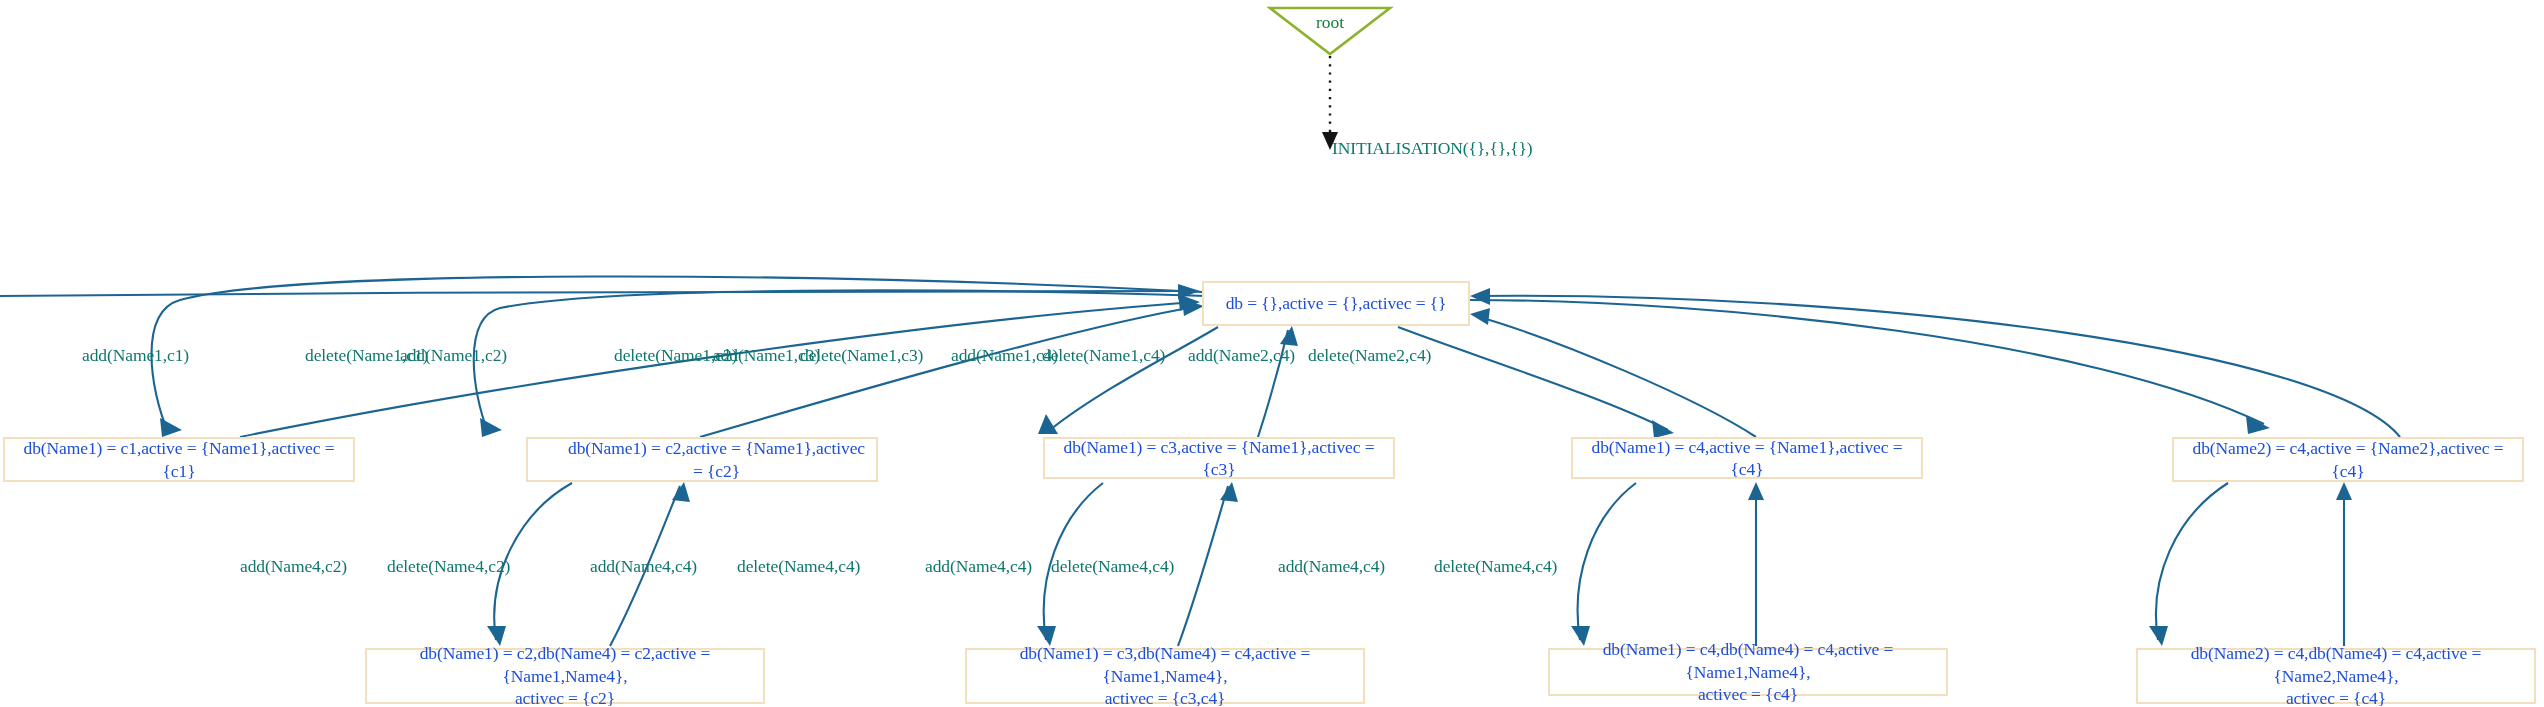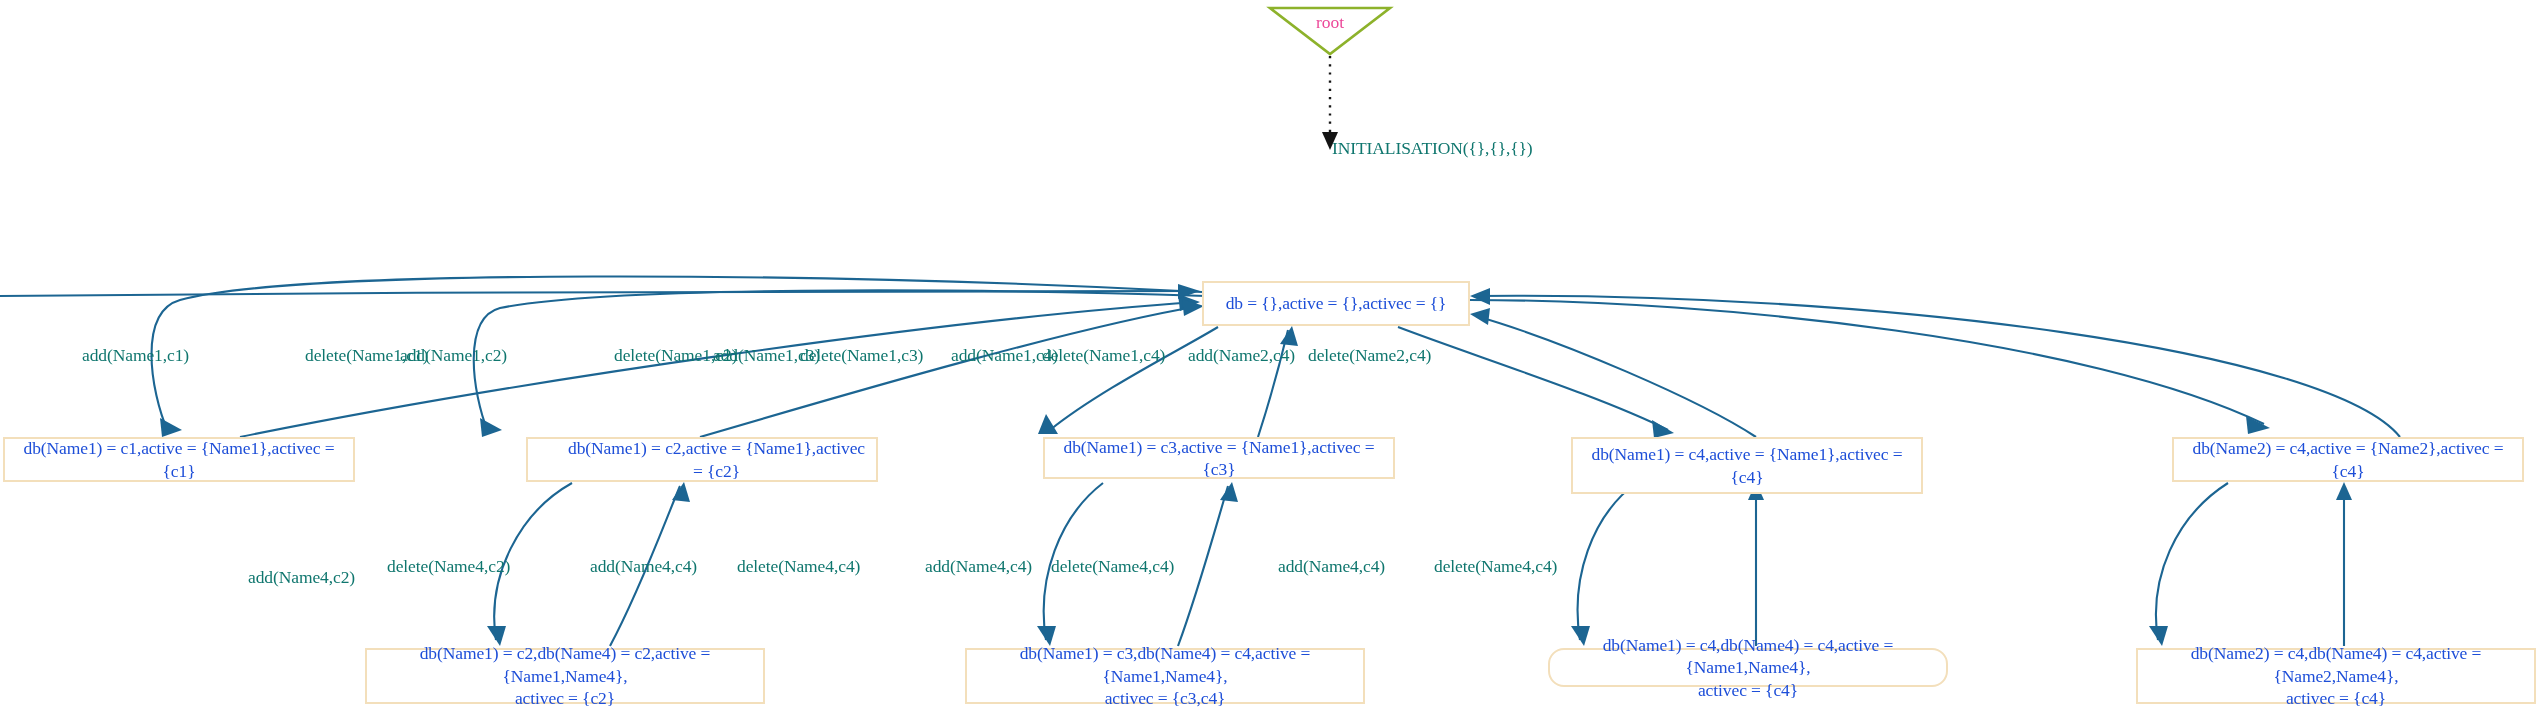--- a/index.html
+++ b/index.html
@@ -68,21 +68,21 @@
     width: 168px;
     height: 46px;
   }
   .root-label {
     position: absolute;
     left: 0;
     top: 8px;
     width: 168px;
     text-align: center;
     font-size: 17.5px;
-    color: #ec4899;
+    color: #15803d;
     line-height: 1;
   }
 </style>
 </head>
 <body>
 
 <div id="canvas">
 
   <svg id="edge-layer" viewBox="0 0 2544 707">
     <defs></defs>
@@ -162,54 +162,54 @@
   </div>
   <div class="node" id="node-1" style="left: 3px; top: 437px; width: 352px; height: 45px;">
     <span class="node-text">db(Name1) = c1,active = {Name1},activec = {c1}</span>
   </div>
   <div class="node" id="node-2" style="left: 526px; top: 437px; width: 352px; height: 45px; padding-left: 35px;">
     <span class="node-text">db(Name1) = c2,active = {Name1},activec = {c2}</span>
   </div>
   <div class="node" id="node-3" style="left: 1043px; top: 437px; width: 352px; height: 42px;">
     <span class="node-text">db(Name1) = c3,active = {Name1},activec = {c3}</span>
   </div>
-  <div class="node" id="node-4" style="left: 1571px; top: 437px; width: 352px; height: 57px; justify-content: flex-end;">
+  <div class="node" id="node-4" style="left: 1571px; top: 437px; width: 352px; height: 42px; justify-content: flex-end;">
     <span class="node-text">db(Name1) = c4,active = {Name1},activec = {c4}</span>
   </div>
   <div class="node" id="node-5" style="left: 2172px; top: 437px; width: 352px; height: 45px;">
     <span class="node-text">db(Name2) = c4,active = {Name2},activec = {c4}</span>
   </div>
   <div class="node" id="node-6" style="left: 365px; top: 648px; width: 400px; height: 56px; text-align: center;">
     <span class="node-text">db(Name1) = c2,db(Name4) = c2,active = {Name1,Name4},
 activec = {c2}</span>
   </div>
   <div class="node" id="node-7" style="left: 965px; top: 648px; width: 400px; height: 56px;">
     <span class="node-text">db(Name1) = c3,db(Name4) = c4,active = {Name1,Name4},
 activec = {c3,c4}</span>
   </div>
-  <div class="node" id="node-8" style="left: 1548px; top: 648px; width: 400px; height: 39px; border-radius: 16px;">
+  <div class="node" id="node-8" style="left: 1548px; top: 648px; width: 400px; height: 48px;">
     <span class="node-text">db(Name1) = c4,db(Name4) = c4,active = {Name1,Name4},
 activec = {c4}</span>
   </div>
   <div class="node" id="node-9" style="left: 2136px; top: 648px; width: 400px; height: 56px;">
     <span class="node-text">db(Name2) = c4,db(Name4) = c4,active = {Name2,Name4},
 activec = {c4}</span>
   </div>
 
   <div class="edge-label" style="left: 82px; top: 347px;">add(Name1,c1)</div>
   <div class="edge-label" style="left: 305px; top: 347px;">delete(Name1,c1)</div>
   <div class="edge-label" style="left: 400px; top: 347px;">add(Name1,c2)</div>
   <div class="edge-label" style="left: 614px; top: 347px;">delete(Name1,c2)</div>
   <div class="edge-label" style="left: 713px; top: 347px;">add(Name1,c3)</div>
   <div class="edge-label" style="left: 800px; top: 347px;">delete(Name1,c3)</div>
   <div class="edge-label" style="left: 951px; top: 347px;">add(Name1,c4)</div>
   <div class="edge-label" style="left: 1042px; top: 347px;">delete(Name1,c4)</div>
   <div class="edge-label" style="left: 1188px; top: 347px;">add(Name2,c4)</div>
   <div class="edge-label" style="left: 1308px; top: 347px;">delete(Name2,c4)</div>
-  <div class="edge-label" style="left: 248px; top: 558px; margin-top: 11px;">add(Name4,c2)</div>
+  <div class="edge-label" style="left: 240px; top: 558px;">add(Name4,c2)</div>
   <div class="edge-label" style="left: 387px; top: 558px;">delete(Name4,c2)</div>
   <div class="edge-label" style="left: 590px; top: 558px;">add(Name4,c4)</div>
   <div class="edge-label" style="left: 737px; top: 558px;">delete(Name4,c4)</div>
   <div class="edge-label" style="left: 925px; top: 558px;">add(Name4,c4)</div>
   <div class="edge-label" style="left: 1051px; top: 558px;">delete(Name4,c4)</div>
   <div class="edge-label" style="left: 1278px; top: 558px;">add(Name4,c4)</div>
   <div class="edge-label" style="left: 1434px; top: 558px;">delete(Name4,c4)</div>
 
 </div>
 

